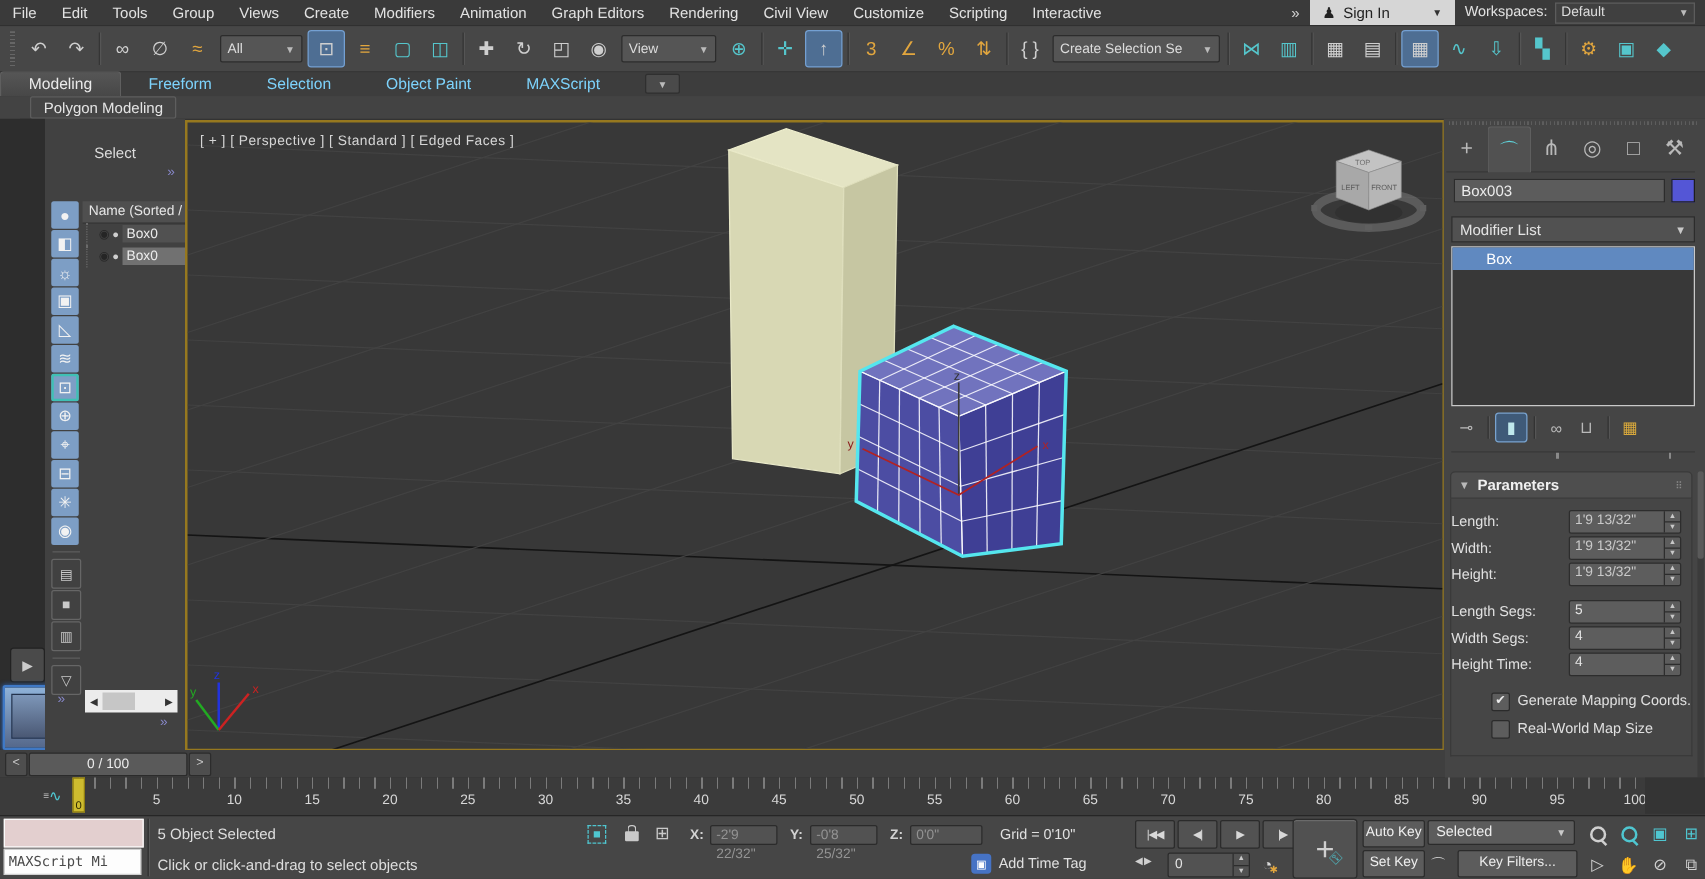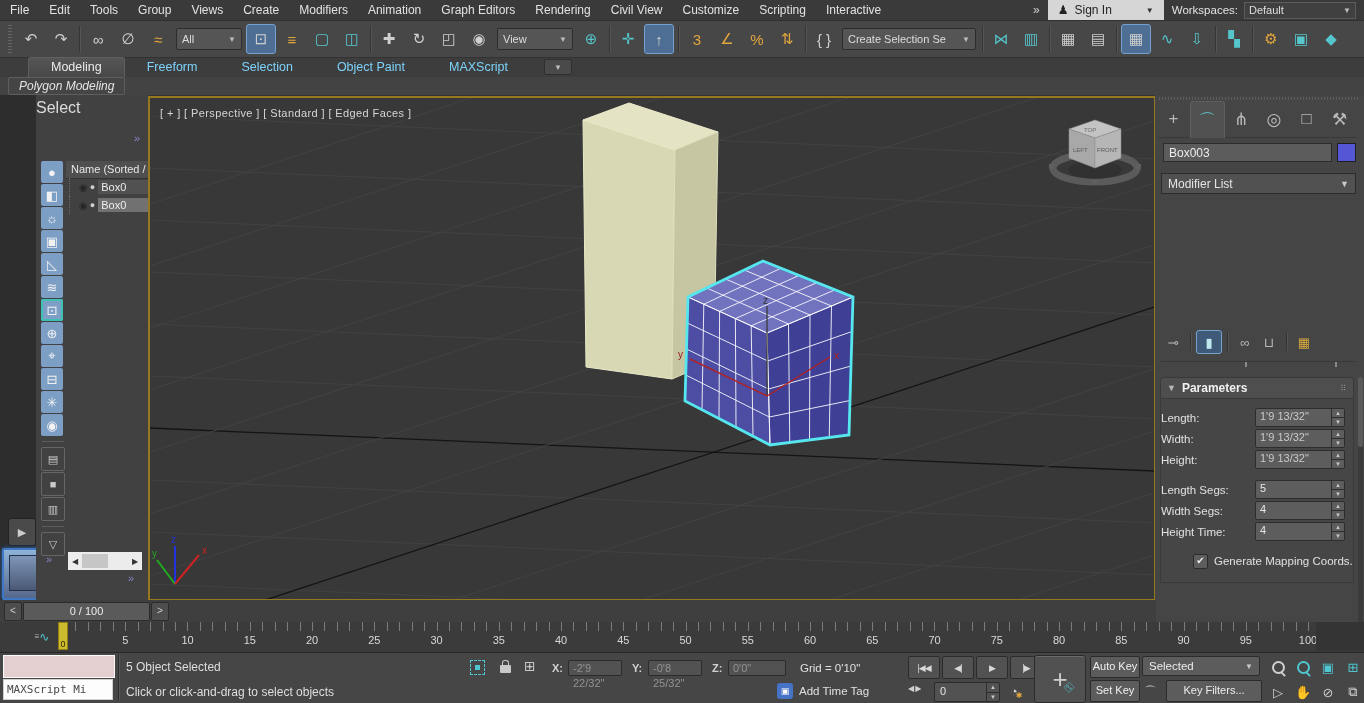--- a/index.html
+++ b/index.html
@@ -29,41 +29,41 @@
           font-size:15px;color:#cfcfcf;border-radius:3px;}
   .tb-btn.active{background:#4e6e93;border:1px solid #74a0d2;}
   .tb-btn.teal{color:#55c6cc;} .tb-btn.gold{color:#e2a63e;}
   .tb-div{width:1px;height:26px;background:#353535;margin:0 3px;box-shadow:1px 0 0 #555;}
   .tb-dd{height:20px;background:#555;border:1px solid #2c2c2c;border-radius:2px;display:flex;align-items:center;
          padding:0 5px;font-size:11px;color:#ddd;margin:0 3px;overflow:hidden;white-space:nowrap;}
   .tb-dd .caret{margin-left:auto;font-size:8px;color:#bbb;padding-left:4px;}
 
   
   #ribbon-tabs{position:absolute;left:0;top:58px;right:0;height:19px;background:#3d3d3d;display:flex;align-items:flex-end;
-               padding-left:28px;font-size:12.5px;}
+               font-size:12.5px;}
   .rtab{padding:0 22px;height:19px;line-height:19px;color:#7dd3fc;}
   .rtab.active{background:linear-gradient(#565656,#474747);border:1px solid #5f5f5f;border-bottom:none;
                border-radius:3px 3px 0 0;color:#eaeaea;}
   #ribbon-min{width:26px;height:14px;margin-left:14px;margin-bottom:2px;background:#4a4a4a;border:1px solid #2f2f2f;
               border-radius:2px;color:#bbb;font-size:8px;display:flex;align-items:center;justify-content:center;}
-  #ribbon-panelrow{position:absolute;left:0;top:77px;right:0;height:18px;background:#434343;border-bottom:1px solid #333;font-style:italic;}
+  #ribbon-panelrow{position:absolute;left:16px;top:77px;right:0;height:18px;background:#434343;border-bottom:1px solid #333;}
   #polygon-modeling-btn{position:absolute;left:8px;top:0px;height:16px;line-height:16px;padding:0 10px;background:#454545;
                border:1px solid #5e5e5e;border-radius:2px;font-size:12px;color:#e4e4e4;}
 
   
   #layout-strip{position:absolute;left:0;top:95px;width:36px;height:505px;background:#2d2d2d;}
   #expand-arrow-btn{position:absolute;left:8px;top:423px;width:26px;height:26px;background:#4a4a4a;border:1px solid #222;
         border-radius:3px;color:#ccc;font-size:11px;display:flex;align-items:center;justify-content:center;}
   #viewport-layout-tab{position:absolute;left:2px;top:453px;width:40px;height:48px;border:2px solid #3f79c6;border-radius:2px;
         background:linear-gradient(#8fb2d8,#55688b);box-shadow:0 0 4px #2e64b4;}
   #viewport-layout-tab .inner{margin:5px;height:34px;background:linear-gradient(#7d96b8,#4a5874);border:1px solid #23324c;}
 
   
   #explorer{position:absolute;left:36px;top:95px;width:112px;height:505px;background:#414141;}
-  #explorer-title{position:absolute;left:0;right:0;top:4px;text-align:left;font-size:16px;color:#dcdcdc;}
+  #explorer-title{position:absolute;left:0;right:0;top:20px;text-align:center;font-size:12px;color:#dcdcdc;}
   #explorer-more{position:absolute;right:8px;top:37px;font-size:11px;color:#8787c9;}
   #explorer-filters{position:absolute;left:5px;top:66px;width:24px;}
   .xf-btn{width:22px;height:22px;margin-bottom:1px;background:#7d9ec5;border-radius:2px;color:#f2f2f2;font-size:13px;
           display:flex;align-items:center;justify-content:center;}
   .xf-btn.teal-border{box-shadow:inset 0 0 0 2px #3fc0b4;}
   .xf-btn.gray{background:transparent;border:1px solid #666;color:#c9c9c9;font-size:11px;}
   .xf-sep{height:1px;background:#5d5d5d;margin:5px 1px;}
   #explorer-list-header{position:absolute;left:30px;top:66px;right:0;height:17px;background:#4f4f4f;border-bottom:1px solid #333;
           font-size:11px;color:#e6e6e6;line-height:17px;padding-left:5px;white-space:nowrap;overflow:hidden;}
   #explorer-rows{position:absolute;left:30px;top:83px;right:0;}
@@ -478,20 +478,23 @@
     <div id="cp-name-row">
       <div id="cp-name-field">
         <span>Box003</span>
       </div>
       <div id="cp-color-swatch"></div>
     </div>
     <div id="cp-modlist">
       <span>Modifier List</span>
       <span class="caret">▼</span>
     </div>
+    <div id="cp-stack">
+      <div class="stack-row selected">Box</div>
+    </div>
     <div id="stack-tools">
         <div class="st-btn">⊸</div>
         <div class="st-div"></div>
         <div class="st-btn active">▮</div>
         <div class="st-div"></div>
         <div class="st-btn">∞</div>
         <div class="st-btn">⊔</div>
         <div class="st-div"></div>
         <div class="st-btn gold">▦</div>
       </div>
@@ -562,20 +565,24 @@
                   <span>▲</span>
                   <span>▼</span>
                 </span>
               </div>
             </div>
           </div>
         <div id="param-checks" style="margin-top:8px;">
             <div class="chkrow">
               <div class="chkbox">✔</div>
               <span class="chklabel">Generate Mapping Coords.</span>
+            </div>
+            <div class="chkrow">
+              <div class="chkbox"></div>
+              <span class="chklabel">Real-World Map Size</span>
             </div>
           </div>
       </div>
     </div>
     <div id="cp-scroll">
         <div class="thumb"></div>
       </div>
   </div>
 
   <div id="timeslider">

